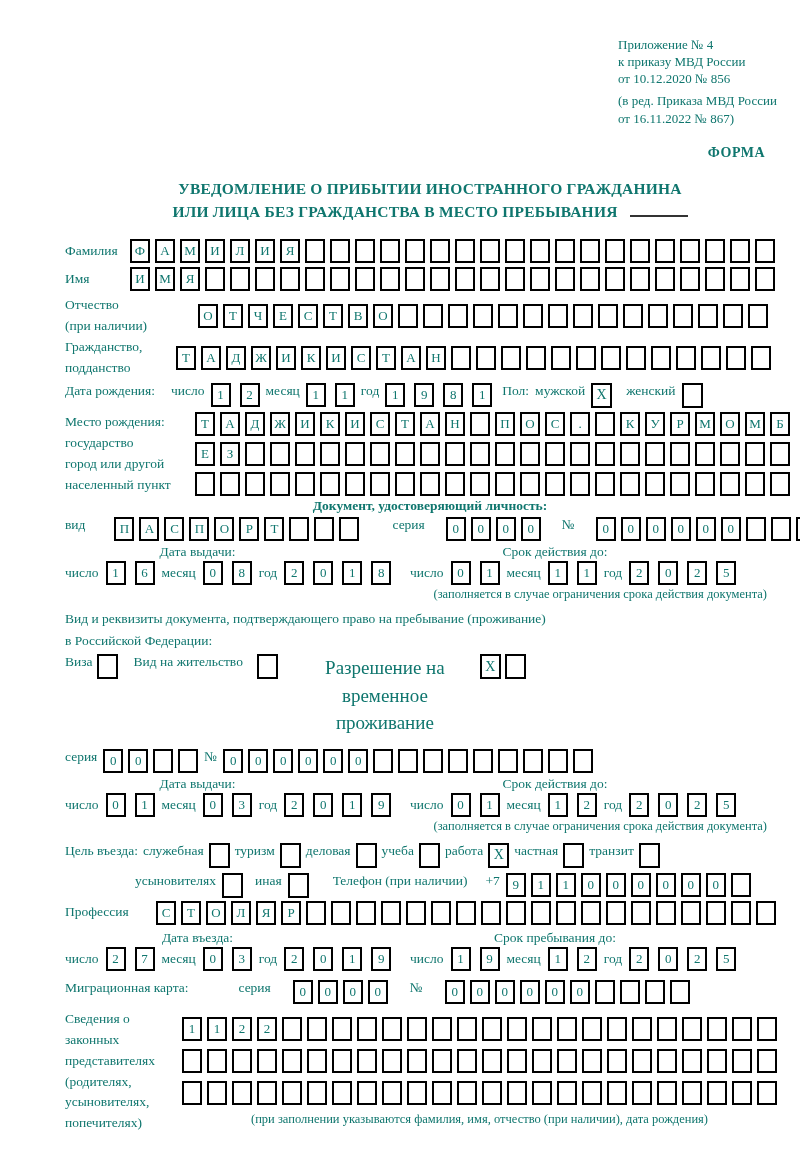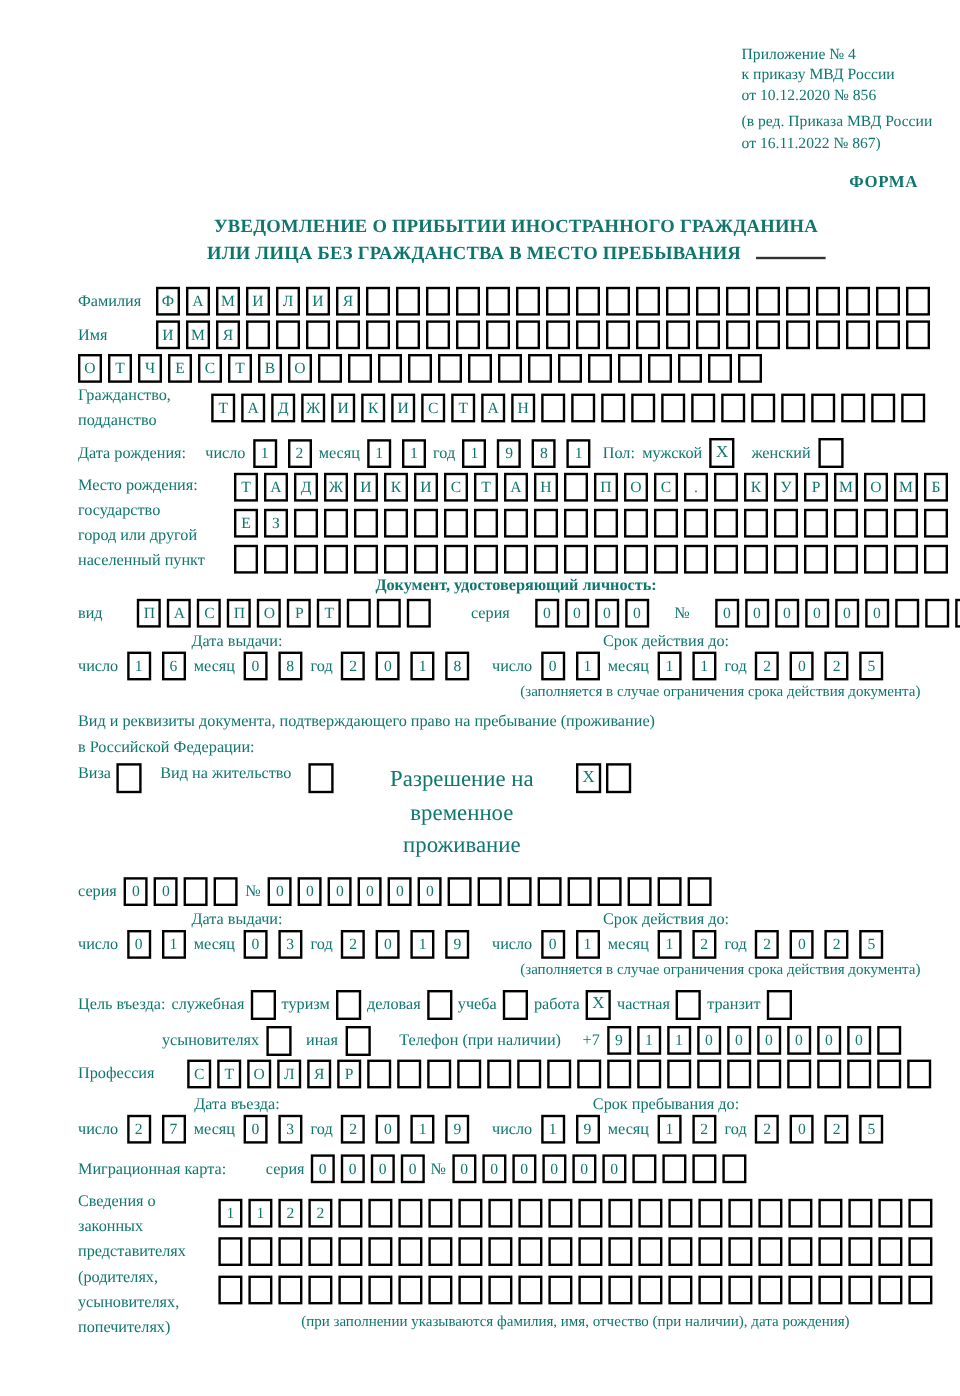--- a/index.html
+++ b/index.html
@@ -14,21 +14,21 @@
   .s1{font-weight:bold;font-size:14.2px;margin-top:18px;letter-spacing:.4px;}
   .row{display:flex;align-items:center;}
   .lbl{font-size:13.5px;line-height:1.55;flex-shrink:0;}
   .cells{display:flex;gap:5px;flex-shrink:0;}
   .cell{width:20px;height:24px;border:2px solid #000;box-sizing:border-box;display:flex;
         align-items:center;justify-content:center;font-size:13px;flex-shrink:0;background:#fff;}
   .dc{gap:9px;}
   .cb{width:21px;height:25px;border:2px solid #000;box-sizing:border-box;display:inline-flex;
       align-items:center;justify-content:center;font-size:14px;flex-shrink:0;background:#fff;}
   .sl{font-size:13.5px;white-space:nowrap;}
-  .prow{display:flex;align-items:center;gap:6px;font-size:13.5px;}
+  .prow{display:flex;gap:6px;font-size:13.5px;}
   .boxcol{display:flex;flex-direction:column;gap:6px;}
   .center-b{text-align:center;font-weight:bold;font-size:13.5px;margin-top:2px;}
   .dheads{display:flex;font-size:13.5px;margin-top:3px;}
   .dh-l{width:345px;text-align:center;padding-right:80px;box-sizing:border-box;}
   .dh-r{width:330px;text-align:center;padding-right:40px;box-sizing:border-box;}
   .dates{display:flex;margin-top:1px;}
   .dgroup{display:flex;align-items:center;gap:7px;font-size:13.5px;}
   .dgroup.left{width:345px;}
   .note{font-size:12.5px;text-align:right;padding-right:28px;margin-top:2px;}
   .para{font-size:13.5px;line-height:1.6;}
@@ -114,20 +114,24 @@
         <span class="cell"></span>
         <span class="cell"></span>
         <span class="cell"></span>
         <span class="cell"></span>
         <span class="cell"></span>
         <span class="cell"></span>
       </div>
   </div>
 
   <div class="row" style="margin-top:4px">
+    <div class="lbl" style="width:133px">
+      <div>Отчество</div>
+      <div>(при наличии)</div>
+    </div>
     <div class="cells">
         <span class="cell">О</span>
         <span class="cell">Т</span>
         <span class="cell">Ч</span>
         <span class="cell">Е</span>
         <span class="cell">С</span>
         <span class="cell">Т</span>
         <span class="cell">В</span>
         <span class="cell">О</span>
         <span class="cell"></span>
@@ -576,21 +580,21 @@
       <span class="sl">год</span>
       <span class="cells dc">
           <span class="cell">2</span>
           <span class="cell">0</span>
           <span class="cell">2</span>
           <span class="cell">5</span>
         </span>
     </div>
   </div>
 
-  <div class="prow" style="margin-top:9px;gap:5px">
+  <div class="prow" style="margin-top:9px;gap:22px">
     <span class="sl">Миграционная карта:</span>
     <span class="sl" style="margin-left:28px">серия</span>
     <span class="cells">
         <span class="cell">0</span>
         <span class="cell">0</span>
         <span class="cell">0</span>
         <span class="cell">0</span>
       </span>
     <span class="sl">№</span>
     <span class="cells">

